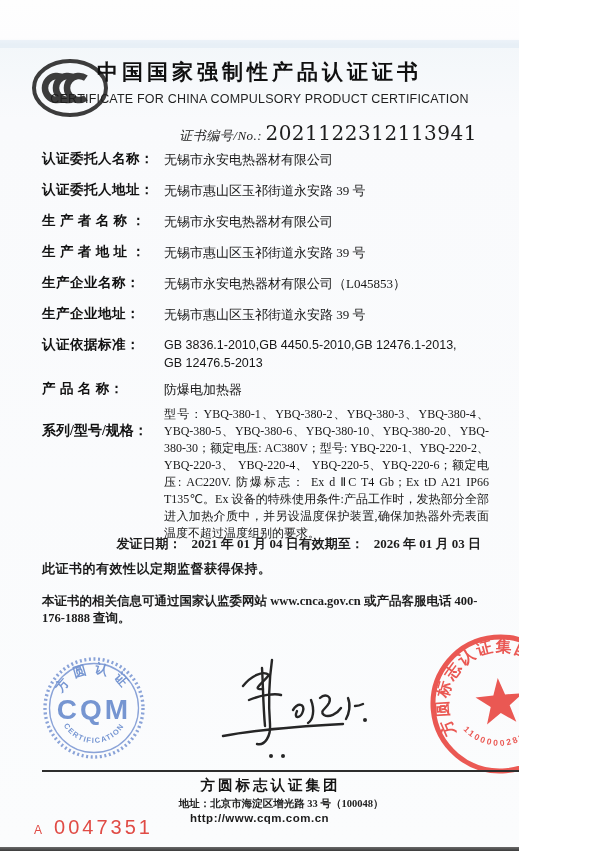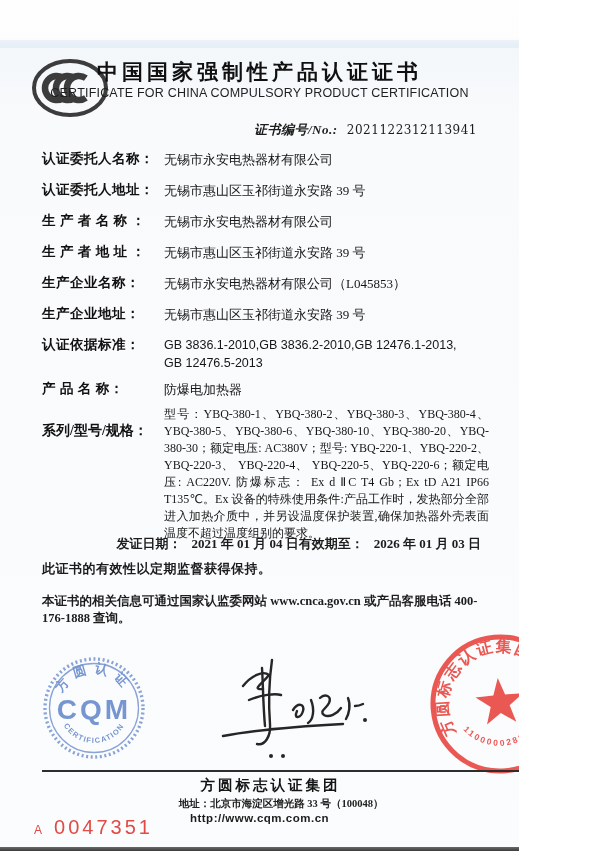--- a/index.html
+++ b/index.html
@@ -6,25 +6,25 @@
   body{width:600px;height:851px;font-family:"Liberation Serif",serif;}
   .page{position:relative;width:519px;height:851px;overflow:hidden;color:#1c1c1c;
         background:linear-gradient(180deg,#fefefe 0,#fdfdfe 38px,#f3f7fa 44px,#f9fafc 120px,#fbfcfd 100%);}
   .scan-band{position:absolute;top:40px;left:0;right:0;height:8px;background:rgba(205,222,238,.30);}
 
   
   .ccc-logo{position:absolute;left:30px;top:57px;}
   .header{position:absolute;top:58px;left:0;right:0;text-align:center;}
   .title-cn{font-size:21px;font-weight:bold;letter-spacing:4px;color:#101010;
             font-family:"DejaVu Sans",sans-serif;}
-  .title-en{font-size:12.5px;margin-top:0;color:#1f1f1f;letter-spacing:.2px;
+  .title-en{font-size:12.5px;margin-top:6px;color:#1f1f1f;letter-spacing:.2px;
             font-family:"Liberation Sans",sans-serif;text-align:center;}
   .cert-no{position:absolute;top:121px;right:42px;font-size:13px;}
-  .cert-no-label{font-weight:bold;font-style:italic;letter-spacing:.5px;}
-  .cert-no-value{font-size:12px;letter-spacing:.5px;margin-left:6px;font-family:"DejaVu Serif",serif;}
+  .cert-no-label{font-weight:normal;font-style:italic;letter-spacing:.5px;}
+  .cert-no-value{font-size:20px;letter-spacing:.5px;font-family:"DejaVu Serif",serif;}
 
   
   .fields{position:absolute;top:150px;left:42px;right:30px;}
   .frow{display:flex;margin-bottom:11px;}
   .flabel{width:122px;flex-shrink:0;font-weight:bold;font-size:13.5px;letter-spacing:.5px;color:#111;}
   .fvalue{flex:1;font-size:13px;line-height:20px;color:#161616;}
   .frow.gb{margin-bottom:8px;}
   .frow.gb .fvalue{white-space:pre-wrap;line-height:18px;font-size:12.5px;
                    font-family:"Liberation Sans",sans-serif;}
   .frow.prod{margin-bottom:6px;}
@@ -103,21 +103,21 @@
     <div class="frow">
       <div class="flabel">生产企业名称：</div>
       <div class="fvalue">无锡市永安电热器材有限公司（L045853）</div>
     </div>
     <div class="frow">
       <div class="flabel">生产企业地址：</div>
       <div class="fvalue">无锡市惠山区玉祁街道永安路 39 号</div>
     </div>
     <div class="frow gb">
       <div class="flabel">认证依据标准：</div>
-      <div class="fvalue">GB 3836.1-2010,GB 3836.2-2010,GB 12476.1-2013,
+      <div class="fvalue">GB 3836.1-2010,GB 4450.5-2010,GB 12476.1-2013,
 GB 12476.5-2013</div>
     </div>
     <div class="frow prod">
       <div class="flabel">产 品 名 称：</div>
       <div class="fvalue">防爆电加热器</div>
     </div>
     <div class="frow series">
       <div class="flabel">系列/型号/规格：</div>
       <div class="fvalue">型号：YBQ-380-1、YBQ-380-2、YBQ-380-3、YBQ-380-4、 YBQ-380-5、YBQ-380-6、YBQ-380-10、YBQ-380-20、YBQ-380-30；额定电压: AC380V；型号: YBQ-220-1、YBQ-220-2、YBQ-220-3、 YBQ-220-4、 YBQ-220-5、YBQ-220-6；额定电压: AC220V. 防爆标志： Ex d ⅡC T4 Gb；Ex tD A21 IP66 T135℃。Ex 设备的特殊使用条件:产品工作时，发热部分全部进入加热介质中，并另设温度保护装置,确保加热器外壳表面温度不超过温度组别的要求。</div>
     </div>

